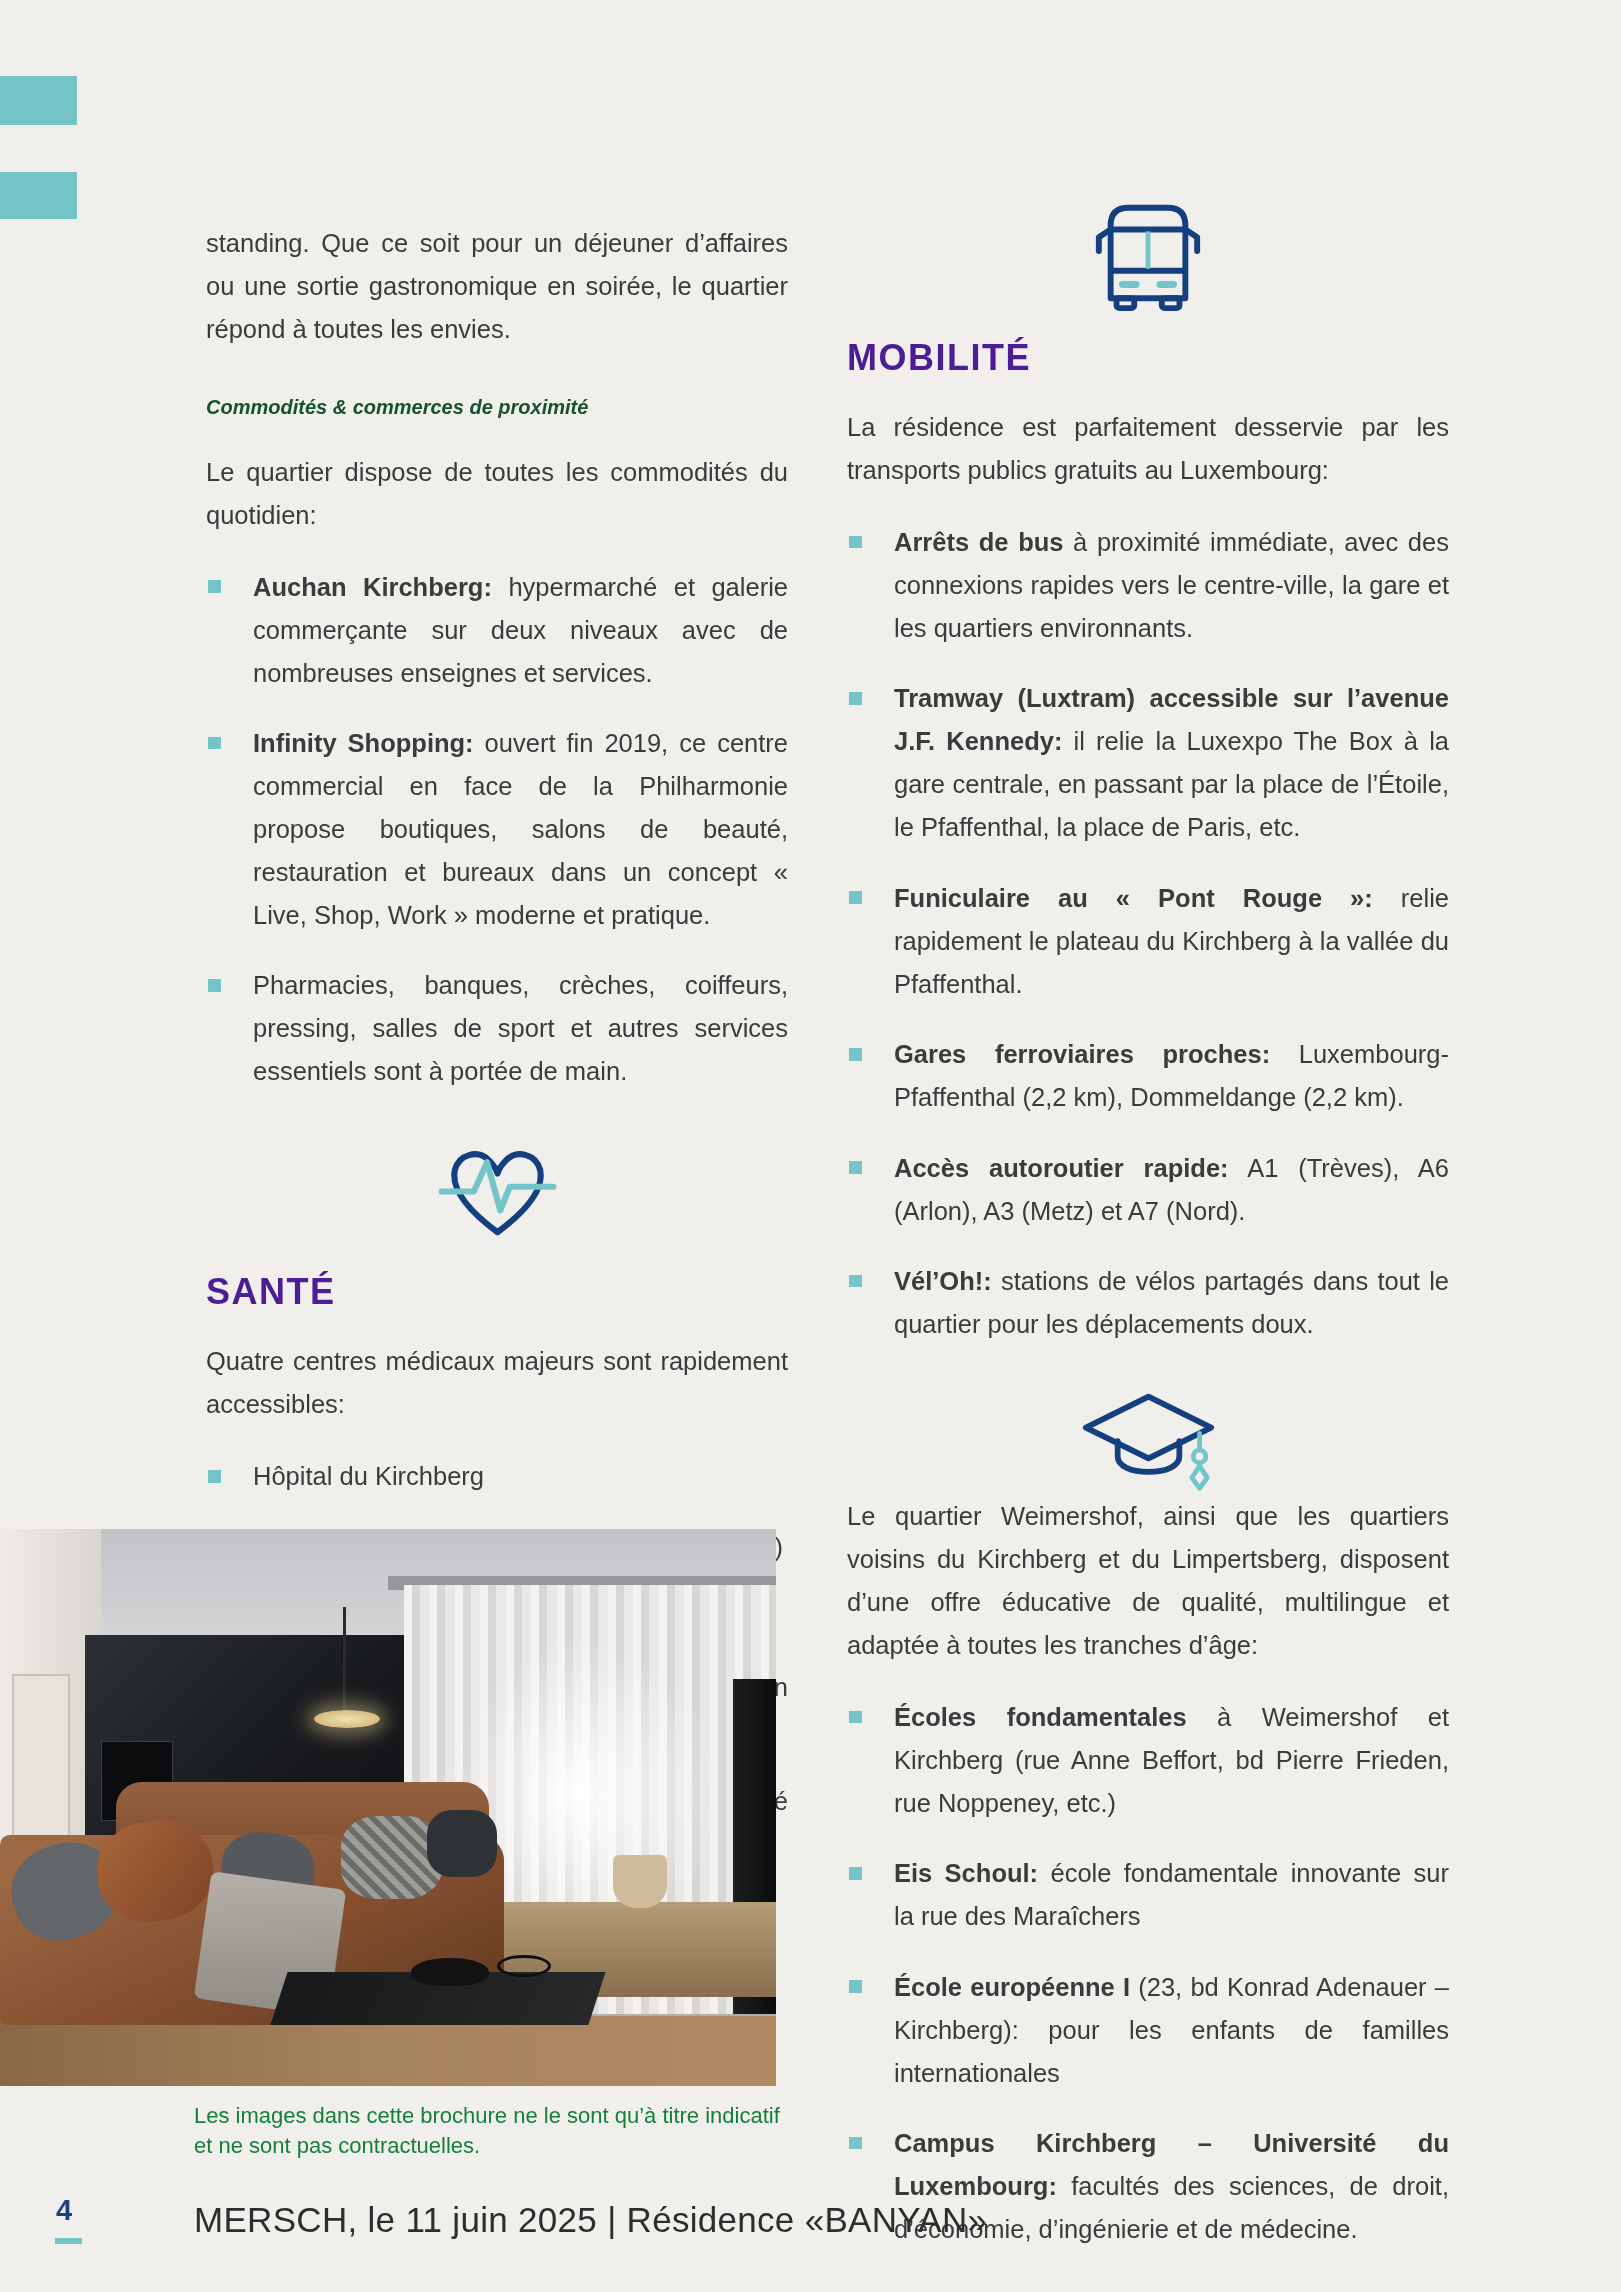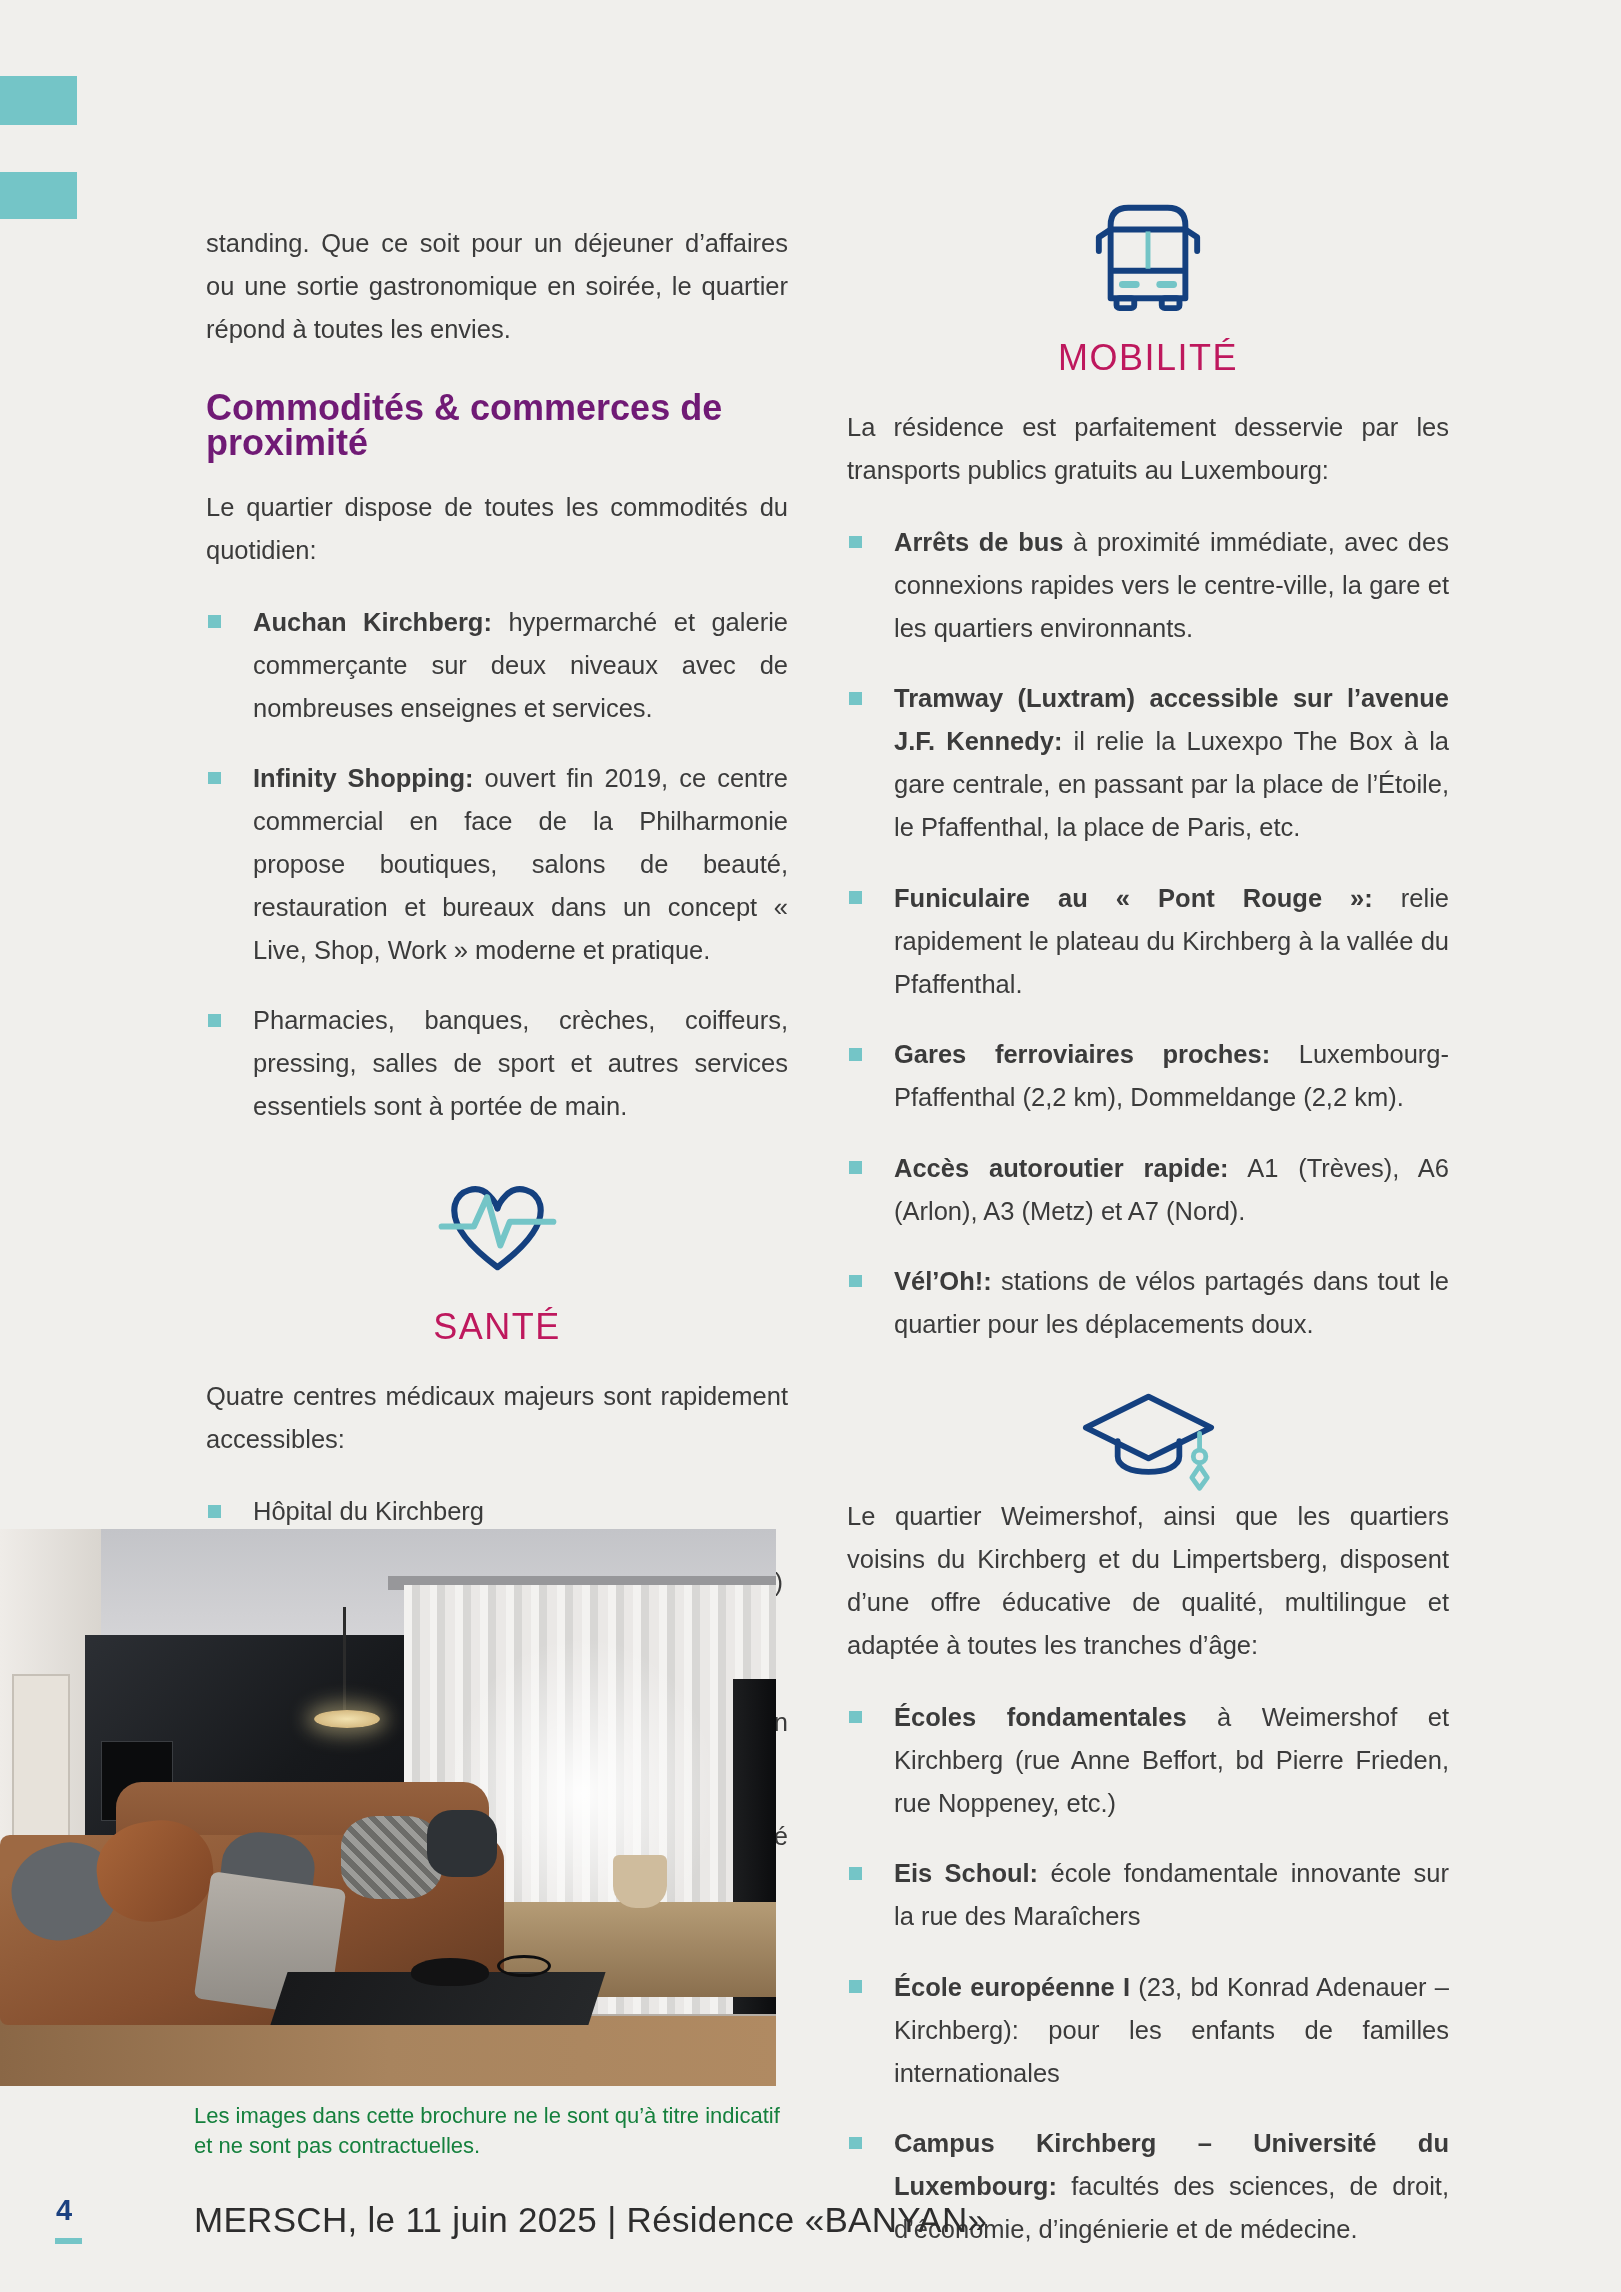--- a/index.html
+++ b/index.html
@@ -13,25 +13,25 @@
   .deco.d1{top:76px;height:49px;}
   .deco.d2{top:172px;height:47px;}
 
   
   .col{position:absolute;font-size:25.5px;line-height:43px;text-align:justify;}
   .col-left{left:194px;top:222px;width:582px;margin-left:12px;}
   .col-right{left:847px;top:196px;width:602px;}
   .col p{margin:0 0 29px 0;}
 
   .sub-heading{
-    font-size:36px;font-weight:bold;color:#701a75;
-    margin:39px 0 25.5px;text-align:left;line-height:35px;
+    font-size:20px;font-weight:bold;color:#14532d;
+    margin:39px 0 25.5px;text-align:left;line-height:35px;font-style:italic;
   }
   .section-head{
-    font-size:36px;font-weight:normal;color:#be185d;text-align:center;
+    font-size:36px;font-weight:bold;color:#4c1d95;text-align:left;
     letter-spacing:1.5px;margin:21.6px 0 27.4px;line-height:43px;
   }
   .icon-wrap{text-align:center;margin:43px 0 0;}
   .icon-wrap.first{margin-top:0;}
 
   ul.blist{list-style:none;margin:5.9px 0 7.8px;padding:0;}
   ul.blist li{position:relative;padding-left:47px;margin:0 0 27.4px;}
   .bullet{
     position:absolute;left:2px;top:14.7px;width:12.7px;height:12.7px;
     background:#74c5c7;display:inline-block;

